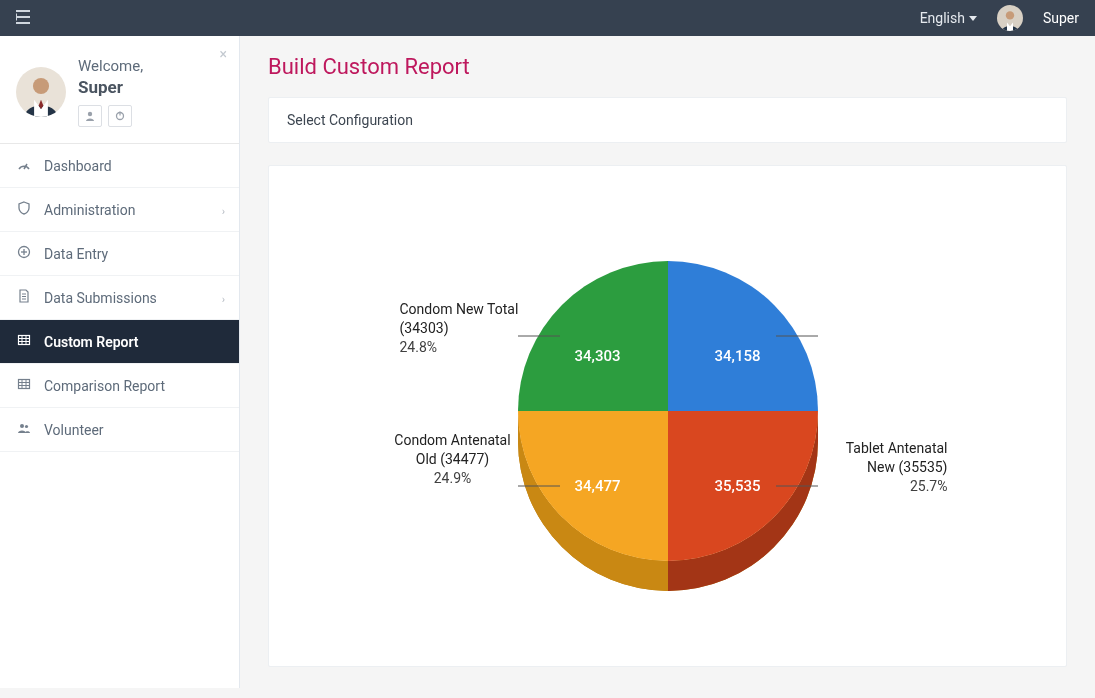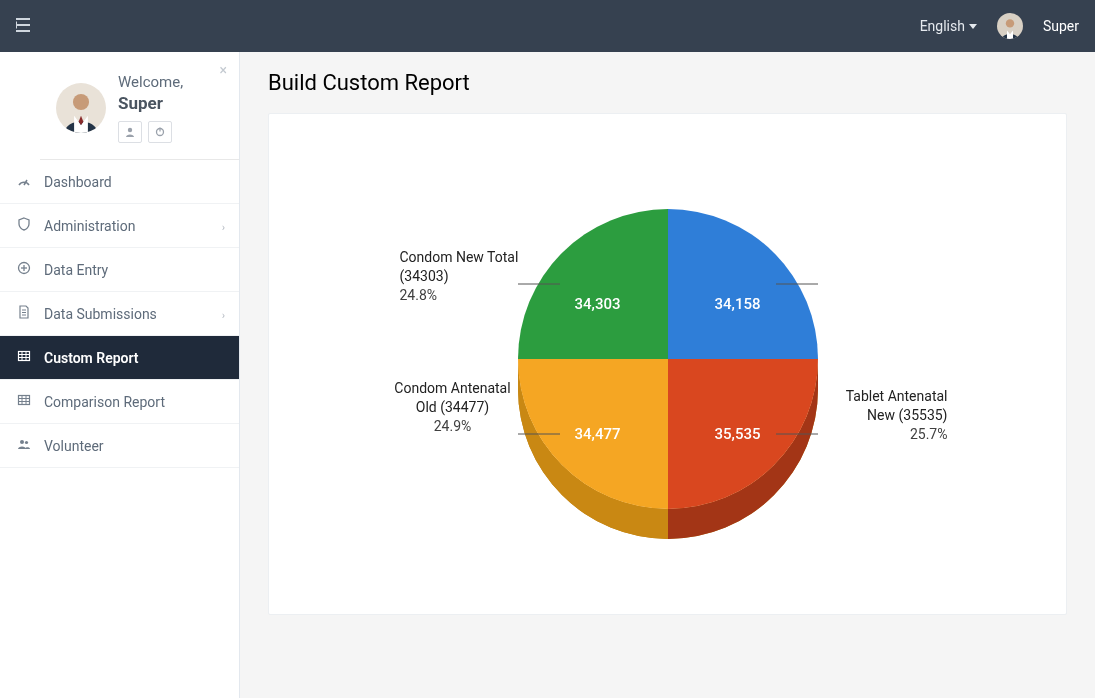--- a/index.html
+++ b/index.html
@@ -7,21 +7,21 @@
     font-family: -apple-system, BlinkMacSystemFont, "Segoe UI", Roboto, "Helvetica Neue", Arial, sans-serif;
     background: #f5f5f5;
     color: #5a5a5a;
     width: 1095px;
     height: 698px;
     overflow: hidden;
   }
 
   
   .topbar {
-    height: 52px;
+    height: 36px;
     background: #364150;
     display: flex;
     align-items: center;
     justify-content: space-between;
     padding: 0 16px;
     color: #fff;
   }
   .topbar .left { display:flex; align-items:center; }
   .menu-toggle { font-size: 16px; color:#cfd6de; cursor:pointer; }
   .topbar .right { display:flex; align-items:center; gap:20px; }
@@ -44,21 +44,20 @@
     position:relative;
   }
   .close-x { position:absolute; top:10px; right:12px; color:#c3c9d0; font-size:14px; cursor:pointer; }
 
   .welcome {
     display:flex;
     align-items:center;
     gap:12px;
     padding:20px 16px 16px 16px;
     border-bottom:1px solid #e8e8e8;
-    margin-left:40px;
   }
   .avatar-lg {
     width:50px; height:50px; border-radius:50%; background:#e9e2d8;
     display:flex; align-items:flex-end; justify-content:center; overflow:hidden; flex-shrink:0;
   }
   .avatar-lg svg { width:46px; height:46px; }
   .welcome-text { color:#5e6b7a; font-size:15px; line-height:1.35; }
   .welcome-text .name { font-weight:700; color:#4a5460; font-size:17px; display:block;}
   .mini-btns { margin-top:6px; display:flex; gap:6px; }
   .mini-btn {
@@ -80,21 +79,21 @@
   .nav li .chev {
     position:absolute; right:14px; color:#b5bbc3; font-size:11px;
   }
   .nav li.active {
     background:#1f2a3a; color:#fff; font-weight:600;
   }
   .nav li .ico { width:16px; text-align:center; color:inherit; opacity:0.85; }
   .nav li.active .ico { opacity:1; }
 
   .content { flex:1; padding:18px 28px; overflow:auto; }
-  .page-title { font-size:22px; font-weight:400; color:#000000; margin-bottom:18px; }
+  .page-title { font-size:22px; font-weight:400; color:#be185d; margin-bottom:18px; }
 
   .config-panel {
     background:#fff;
     border:1px solid #eceff2;
     border-radius:2px;
     padding:14px 18px;
     font-size:14px;
     color:#3d4651;
     margin-bottom:22px;
   }
@@ -274,20 +273,23 @@
             </svg>
         </span>
         <span>Volunteer</span>
       </li>
     </ul>
   </div>
 
   <div class="content">
     <div class="page-title">Build Custom Report</div>
 
+    <div class="config-panel">
+      <span>Select Configuration</span>
+    </div>
 
     <div class="chart-card">
       <div class="pie-wrap">
 
         <svg width="560" height="430" viewBox="0 0 560 430">
           <g transform="translate(280,215)">
 
             <path d="M -150 0 A 150 150 0 0 0 150 0 L 150 30 A 150 150 0 0 1 -150 30 Z" fill="#b98013"></path>
             <path d="M 0 150 A 150 150 0 0 0 150 0 L 150 30 A 150 150 0 0 1 0 180 Z" fill="#a33516"></path>
             <path d="M -150 0 A 150 150 0 0 0 0 150 L 0 180 A 150 150 0 0 1 -150 30 Z" fill="#c98813"></path>

